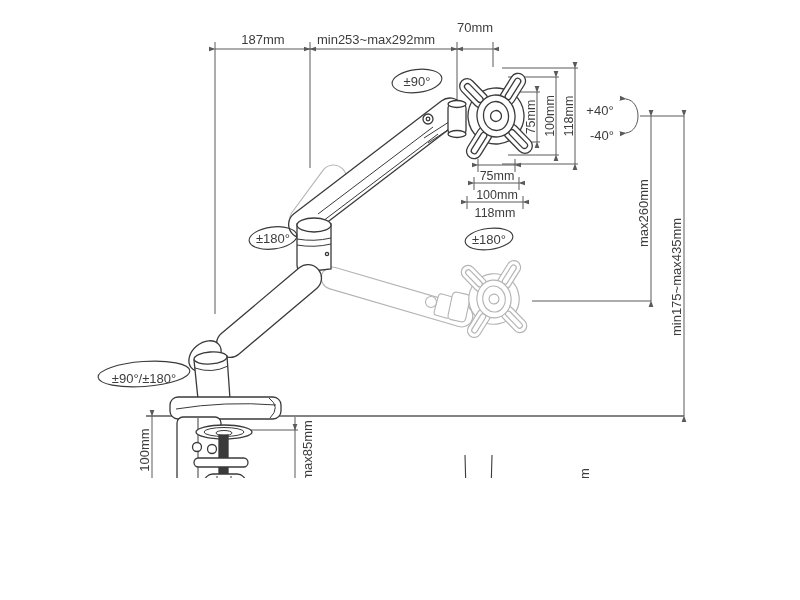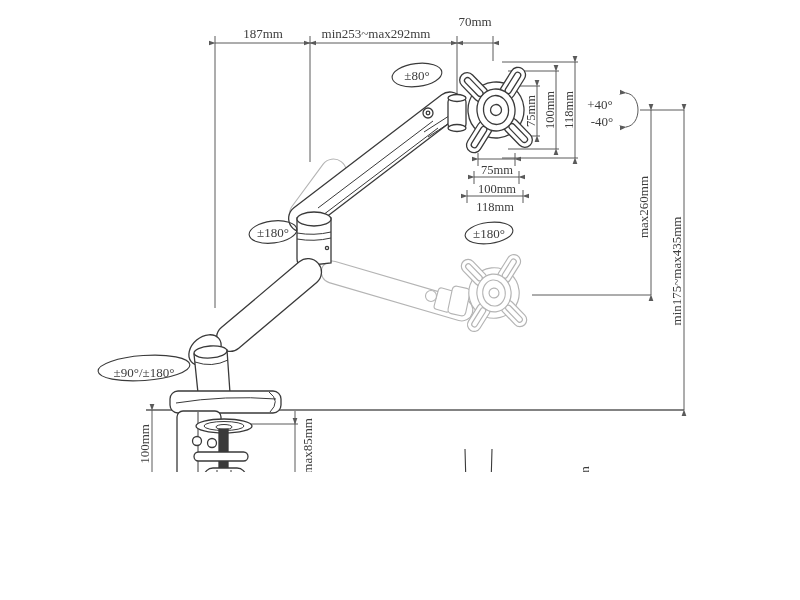--- a/index.html
+++ b/index.html
@@ -1,17 +1,17 @@
 <!DOCTYPE html>
 <html><head>
 <meta charset="utf-8">
 <style>
   html,body{margin:0;padding:0;background:#fff;}
   #stage{position:relative;width:800px;height:472px;background:#fff;overflow:hidden;
-         font-family:Liberation Serif, serif;}
+         font-family:Liberation Sans, sans-serif;margin-top:6px;}
   #stage svg{position:absolute;left:0;top:0;}
   .lbl{position:absolute;font-size:13px;color:#3d3d3d;white-space:nowrap;
        transform:translate(-50%,-50%);line-height:1;}
   .rot{transform:translate(-50%,-50%) rotate(-90deg);}
   .sm{font-size:12.5px;}
 </style>
 </head>
 <body>
 
 <div id="stage">
@@ -158,28 +158,28 @@
     <ellipse cx="417" cy="75" rx="25" ry="11.5" transform="rotate(-7 417 75)"></ellipse>
     <ellipse cx="273" cy="232" rx="24" ry="11" transform="rotate(-7 273 232)"></ellipse>
     <ellipse cx="489" cy="233" rx="24" ry="10.5" transform="rotate(-7 489 233)"></ellipse>
     <ellipse cx="144" cy="368" rx="46" ry="12.5" transform="rotate(-4 144 368)"></ellipse>
   </g>
 </svg>
 
 <div class="lbl" style="left:263px;top:33px">187mm</div>
 <div class="lbl" style="left:376px;top:33px">min253~max292mm</div>
 <div class="lbl" style="left:475px;top:21px">70mm</div>
-<div class="lbl" style="left:417px;top:75px">±80°</div>
+<div class="lbl" style="left:417px;top:75px">±90°</div>
 
 <div class="lbl rot sm" style="left:531px;top:111px">75mm</div>
 <div class="lbl rot sm" style="left:550px;top:110px">100mm</div>
 <div class="lbl rot sm" style="left:569px;top:110px">118mm</div>
 
 <div class="lbl" style="left:600px;top:104px">+40°</div>
-<div class="lbl" style="left:602px;top:121px">-40°</div>
+<div class="lbl" style="left:602px;top:129px">-40°</div>
 
 <div class="lbl sm" style="left:497px;top:170px">75mm</div>
 <div class="lbl sm" style="left:497px;top:189px">100mm</div>
 <div class="lbl sm" style="left:495px;top:207px">118mm</div>
 
 <div class="lbl" style="left:273px;top:232px">±180°</div>
 <div class="lbl" style="left:489px;top:233px">±180°</div>
 
 <div class="lbl rot" style="left:643px;top:207px">max260mm</div>
 <div class="lbl rot" style="left:676px;top:271px">min175~max435mm</div>

